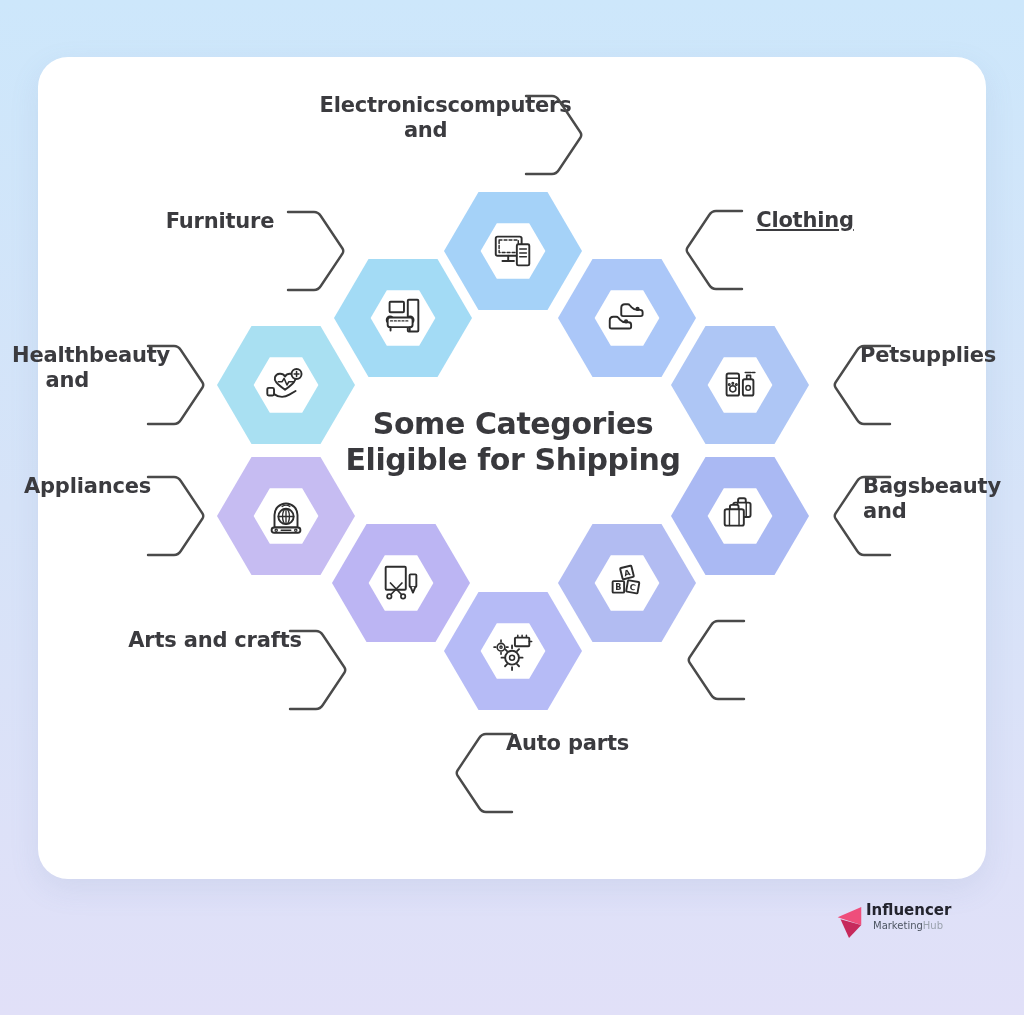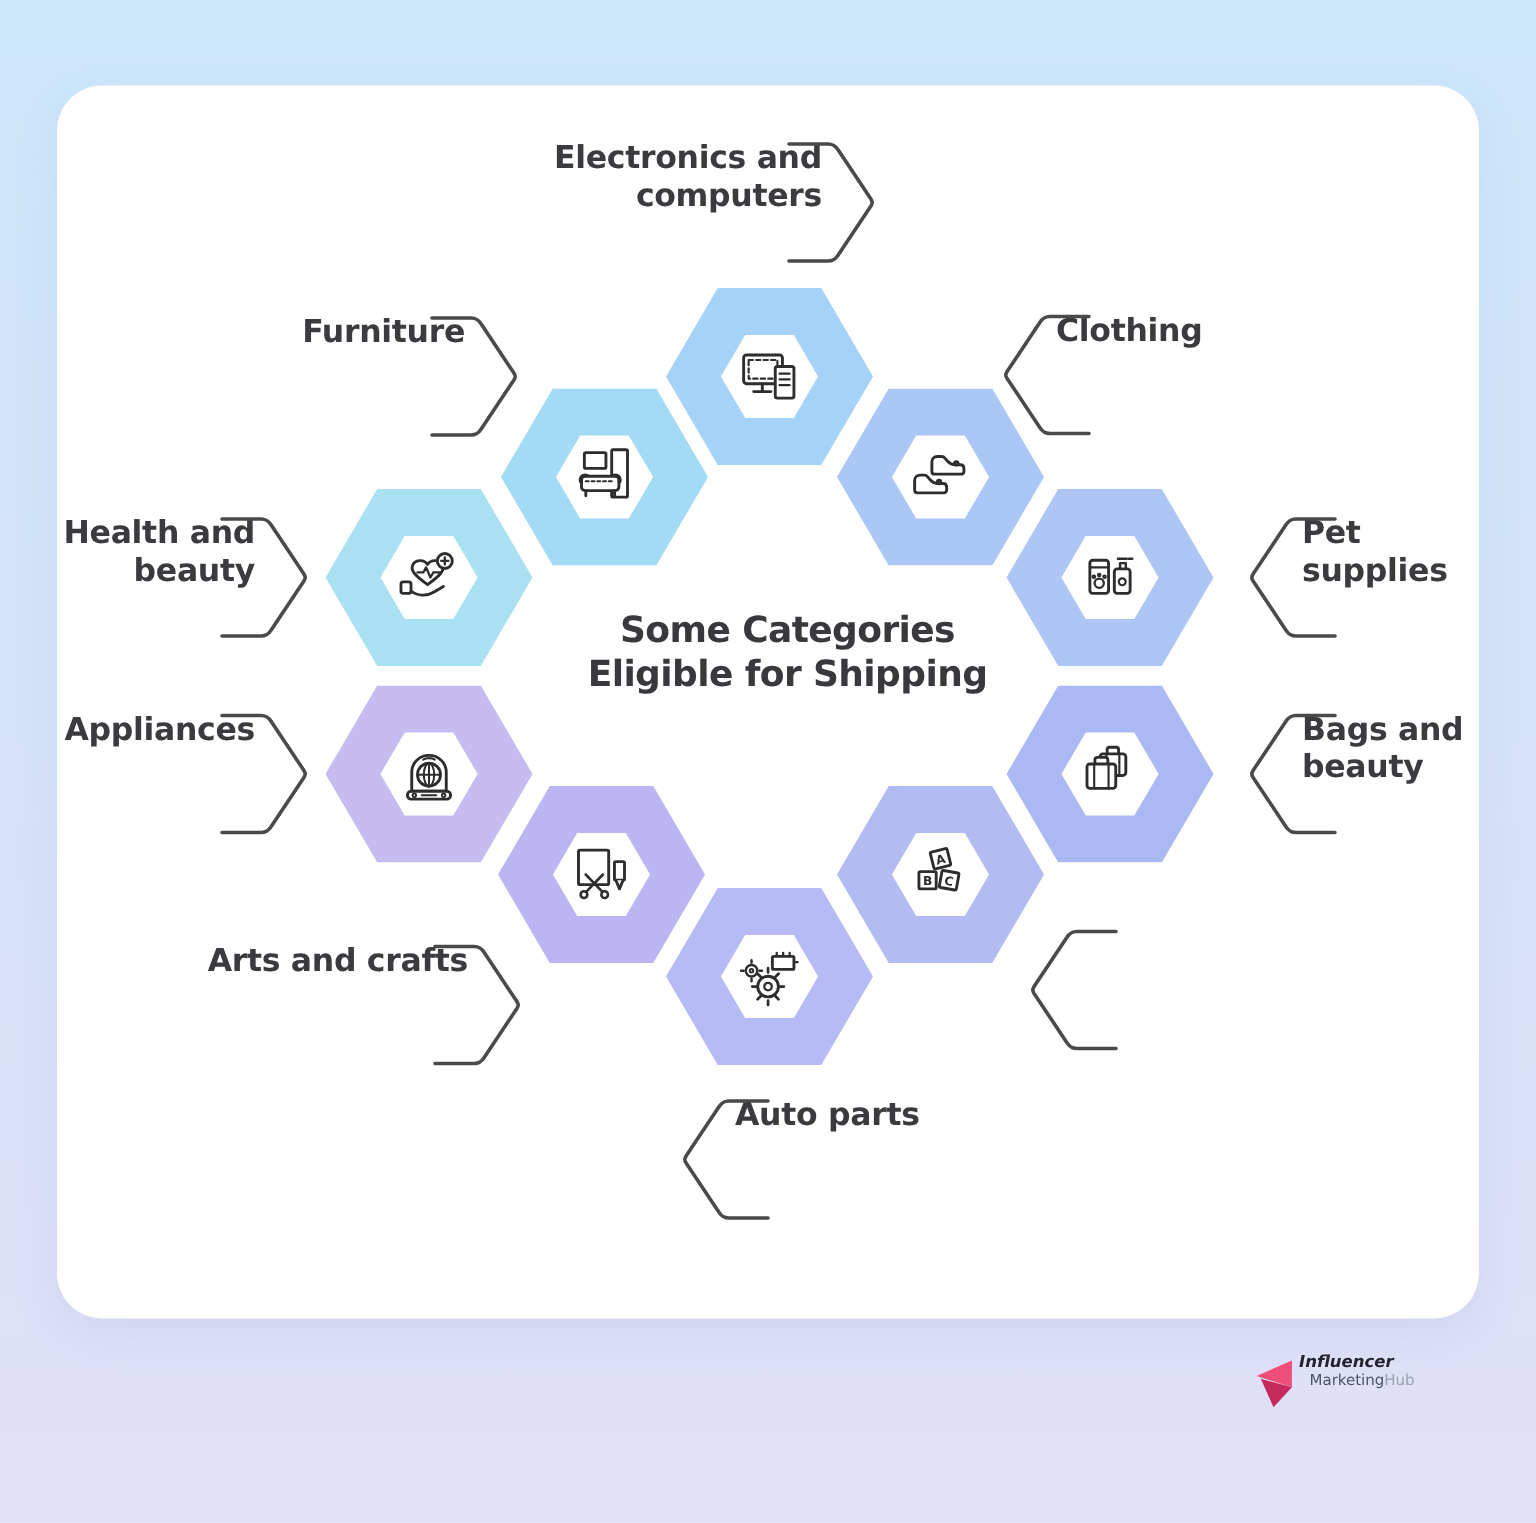--- a/index.html
+++ b/index.html
@@ -1,41 +1,41 @@
 <!DOCTYPE html>
 <html><head>
 <meta charset="utf-8">
 <style>
   html,body{margin:0;padding:0;background:#cfe8fb;}
   .stage{position:relative;width:1024px;height:1015px;overflow:hidden;
     background:linear-gradient(180deg,#cde7fb 0%,#d6e3f8 50%,#e1e0f8 100%);
     font-family:"DejaVu Sans","Liberation Sans",sans-serif;}
   .card{position:absolute;left:38px;top:57px;width:948px;height:822px;background:#ffffff;
     border-radius:30px;box-shadow:0 10px 30px rgba(110,130,175,.12);}
-  .title{position:absolute;left:300px;top:406px;width:450px;text-align:center;
-    font-weight:bold;font-size:24px;line-height:1.2;color:#39393d;letter-spacing:-0.4px;}
+  .title{position:absolute;left:288px;top:406px;width:450px;text-align:center;
+    font-weight:bold;font-size:30px;line-height:1.2;color:#39393d;letter-spacing:-0.4px;}
   .title span{display:block;}
   .hex{position:absolute;width:138px;height:118px;}
   .hex svg.hexbg{position:absolute;left:0;top:0;width:100%;height:100%;display:block;}
   .icon{position:absolute;left:50%;top:50%;transform:translate(-50%,-50%);width:46px;height:46px;}
   .icon svg{width:100%;height:100%;stroke:#2d2d2d;stroke-width:2;fill:none;
     stroke-linecap:round;stroke-linejoin:round;}
-  .callout{position:absolute;height:84px;display:flex;flex-direction:column;justify-content:flex-start;
+  .callout{position:absolute;height:84px;display:flex;flex-direction:row;justify-content:center;
     color:#3b3b3f;font-weight:bold;font-size:21px;line-height:1.18;letter-spacing:-0.2px;}
   .callout span{display:block;}
   .callout .bracket{position:absolute;top:0;width:64px;height:84px;}
   .callout.br{text-align:right;padding-right:40px;box-sizing:border-box;}
   .callout.br .bracket{right:0;}
   .callout.bl{text-align:left;padding-left:40px;box-sizing:border-box;}
   .callout.bl .bracket{left:0;transform:scaleX(-1);}
   .bracket path{fill:none;stroke:#4a4a4a;stroke-width:2.4;stroke-linecap:round;stroke-linejoin:round;}
   .logo{position:absolute;left:836px;top:902px;display:flex;align-items:flex-start;}
   .logo-mark{width:26px;height:34px;margin-top:4px;}
   .logo-text{margin-left:4px;line-height:1.1;}
-  .logo-l1{font-size:11px;font-weight:bold;color:#23242e;font-style:italic;}
+  .logo-l1{font-size:15px;font-weight:bold;color:#23242e;}
   .logo-l2{font-size:10px;margin-left:7px;margin-top:1px;}
   .logo-marketing{color:#4d5562;}
   .logo-hub{color:#9aa2ad;}
 </style>
 </head>
 <body>
 
 <div class="stage">
   <div class="card"></div>
 
@@ -243,21 +243,21 @@
     <span>computers</span>
   </div>
 
   <div class="callout br" style="left:130px;top:209px;width:220px;">
     <svg class="bracket" viewBox="0 0 64 84">
       <path d="M2,3 H28 C31.5,3 33,4.2 34.8,7 L56.5,39.5 C57.8,41.6 57.8,42.4 56.5,44.5 L34.8,77 C33,79.8 31.5,81 28,81 H2"></path>
     </svg>
     <span>Furniture</span>
   </div>
 
-  <div class="callout bl" style="left:664px;top:208px;width:210px;">
+  <div class="callout bl" style="left:680px;top:208px;width:210px;text-decoration:underline;">
     <svg class="bracket" viewBox="0 0 64 84">
       <path d="M2,3 H28 C31.5,3 33,4.2 34.8,7 L56.5,39.5 C57.8,41.6 57.8,42.4 56.5,44.5 L34.8,77 C33,79.8 31.5,81 28,81 H2"></path>
     </svg>
     <span>Clothing</span>
   </div>
 
   <div class="callout br" style="left:5px;top:343px;width:205px;">
     <svg class="bracket" viewBox="0 0 64 84">
       <path d="M2,3 H28 C31.5,3 33,4.2 34.8,7 L56.5,39.5 C57.8,41.6 57.8,42.4 56.5,44.5 L34.8,77 C33,79.8 31.5,81 28,81 H2"></path>
     </svg>

